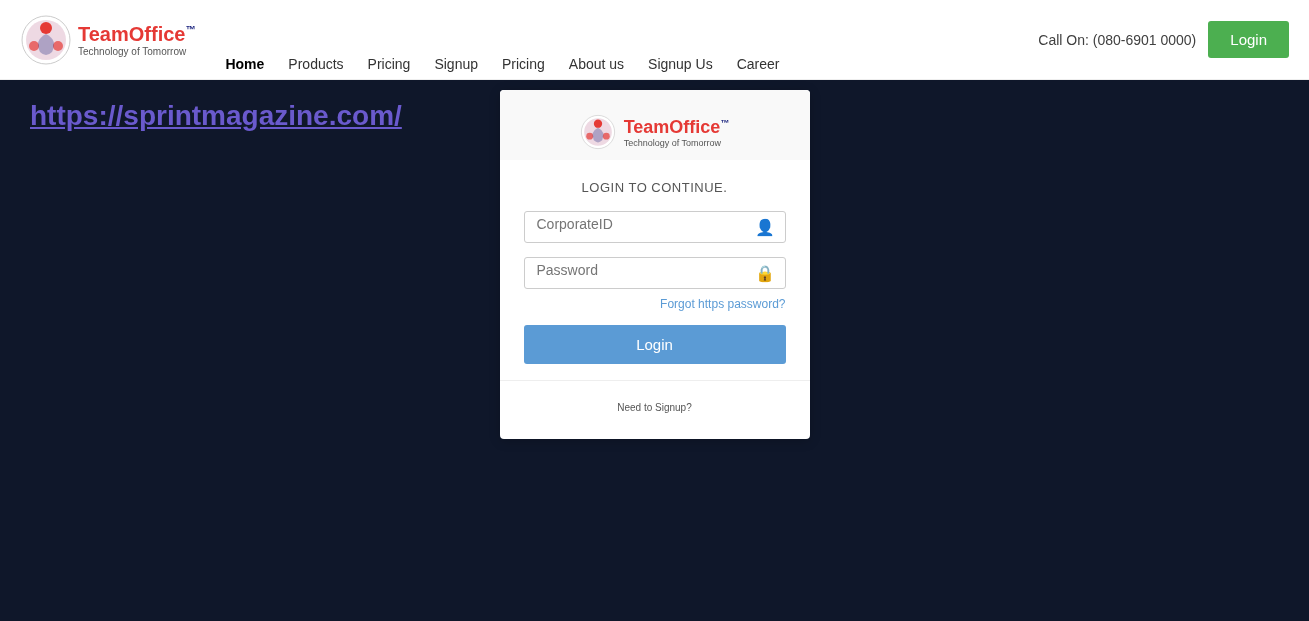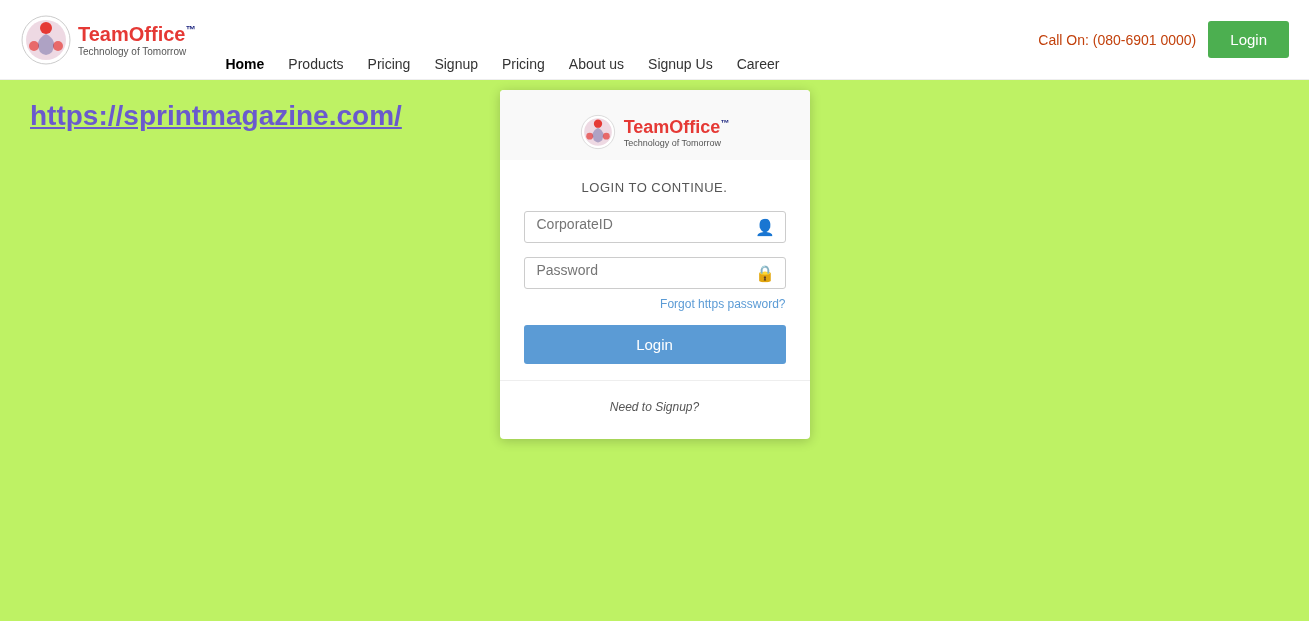--- a/index.html
+++ b/index.html
@@ -62,21 +62,21 @@
       font-weight: bold;
       color: #000;
     }
     .nav-right {
       display: flex;
       align-items: center;
       gap: 12px;
     }
     .call-on {
       font-size: 14px;
-      color: #c2410c;
+      color: #404040;
       white-space: nowrap;
     }
     .btn-create-login {
       background: #1565c0;
       color: #fff;
       border: none;
       padding: 12px 18px;
       font-size: 14px;
       cursor: pointer;
       border-radius: 2px;
@@ -87,21 +87,21 @@
       color: #fff;
       border: none;
       padding: 10px 22px;
       font-size: 15px;
       cursor: pointer;
       border-radius: 3px;
     }
 
     
     .main-content {
-      background: #bef264;
+      background: #0f172a;
       min-height: 541px;
       position: relative;
       display: flex;
       flex-direction: column;
       align-items: flex-start;
       padding: 20px 30px;
     }
     .site-url {
       color: #6a5acd;
       font-size: 28px;
@@ -201,24 +201,23 @@
       cursor: pointer;
       margin-bottom: 0;
     }
     .signup-area {
       text-align: center;
       padding: 16px 0 4px;
       border-top: 1px solid #eee;
       margin-top: 16px;
     }
     .signup-link {
-      font-size: 12px;
+      font-size: 10px;
       color: #555;
       cursor: pointer;
-      font-style: italic;
     }
   </style>
 </head>
 <body>
 
 <nav class="navbar">
   <a class="logo-area" href="#">
 
     <svg class="logo-icon" viewBox="0 0 52 52" xmlns="http://www.w3.org/2000/svg">
       <circle cx="26" cy="26" r="24" fill="#fff" stroke="#ccc" stroke-width="1"></circle>

